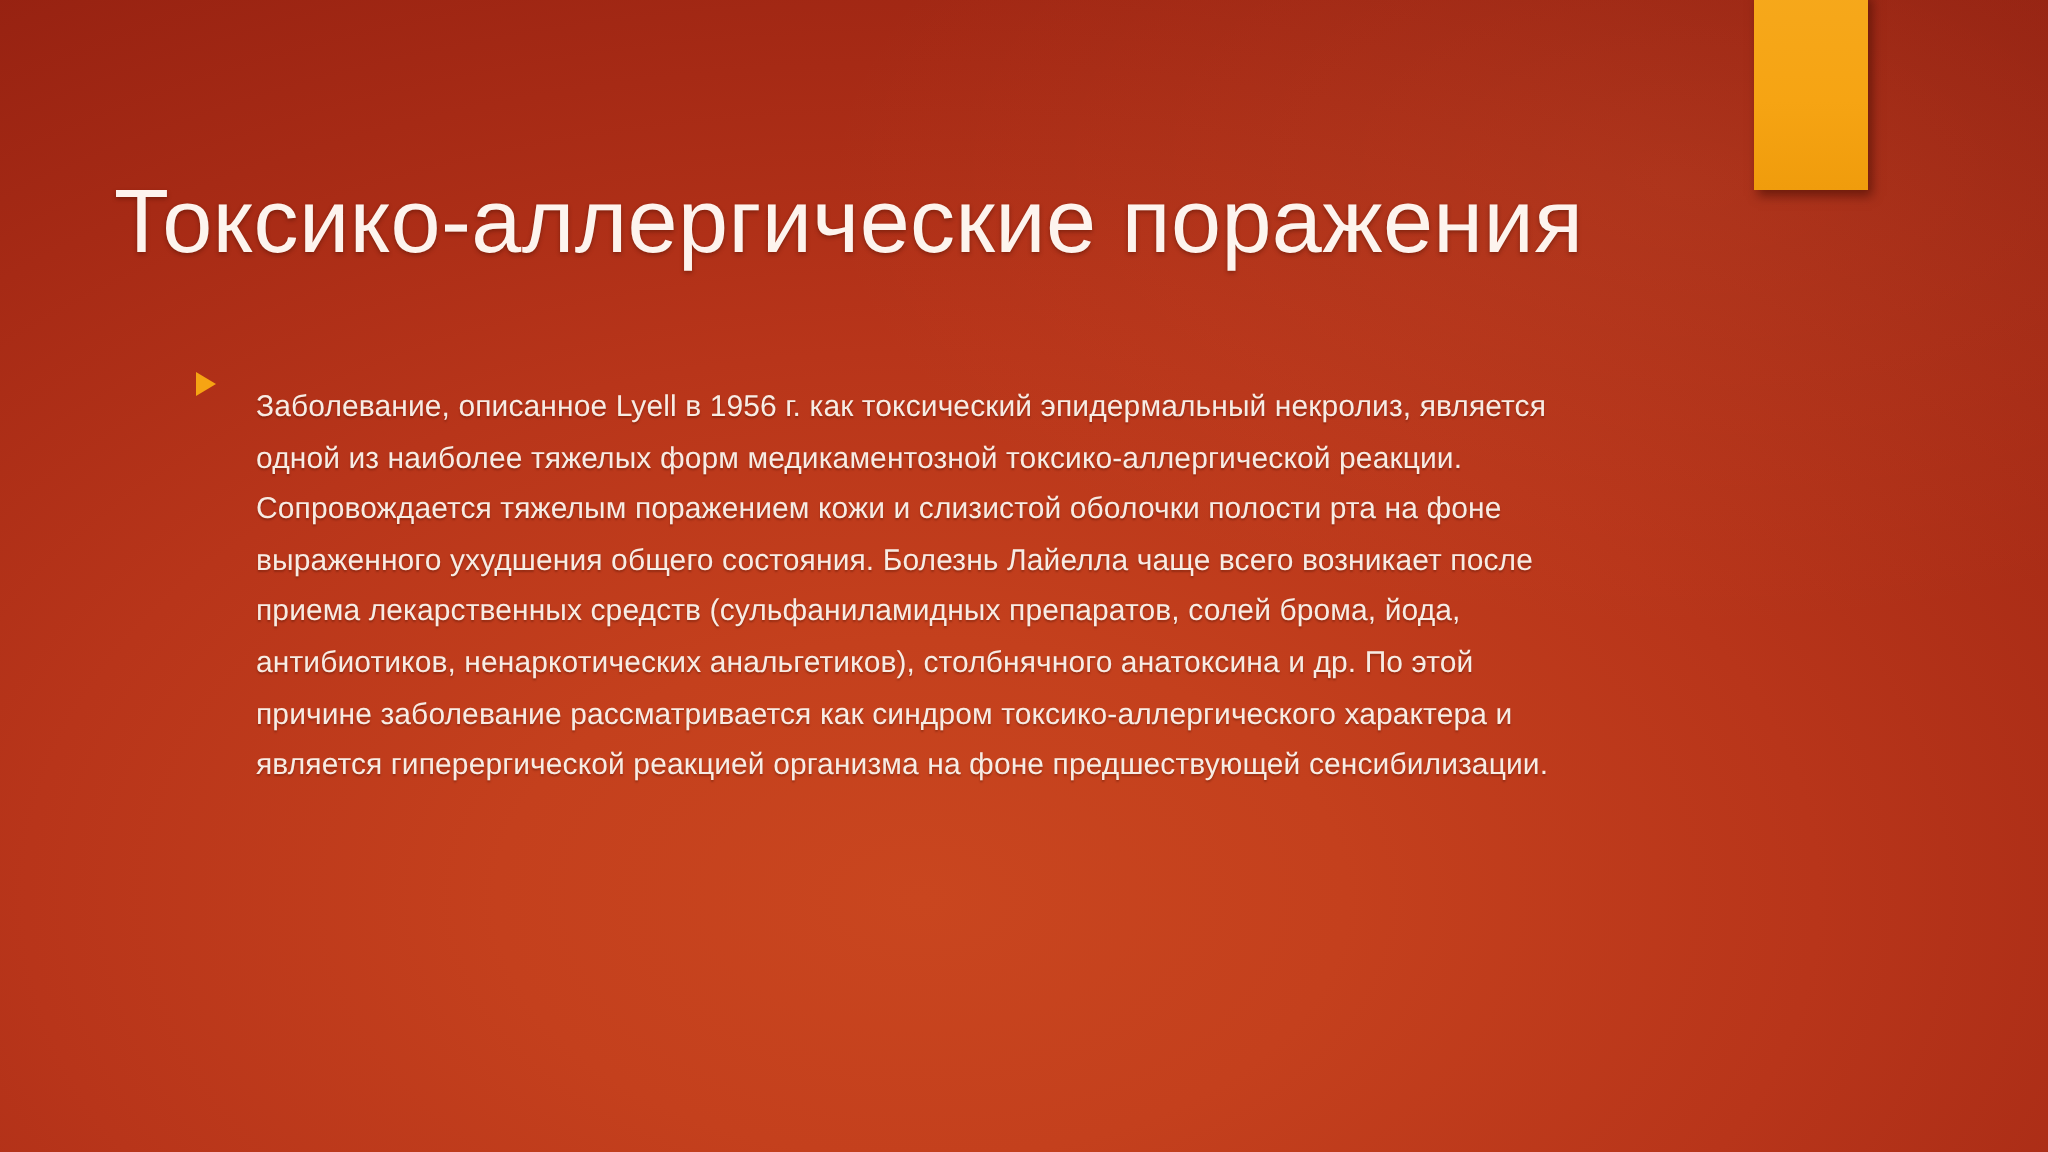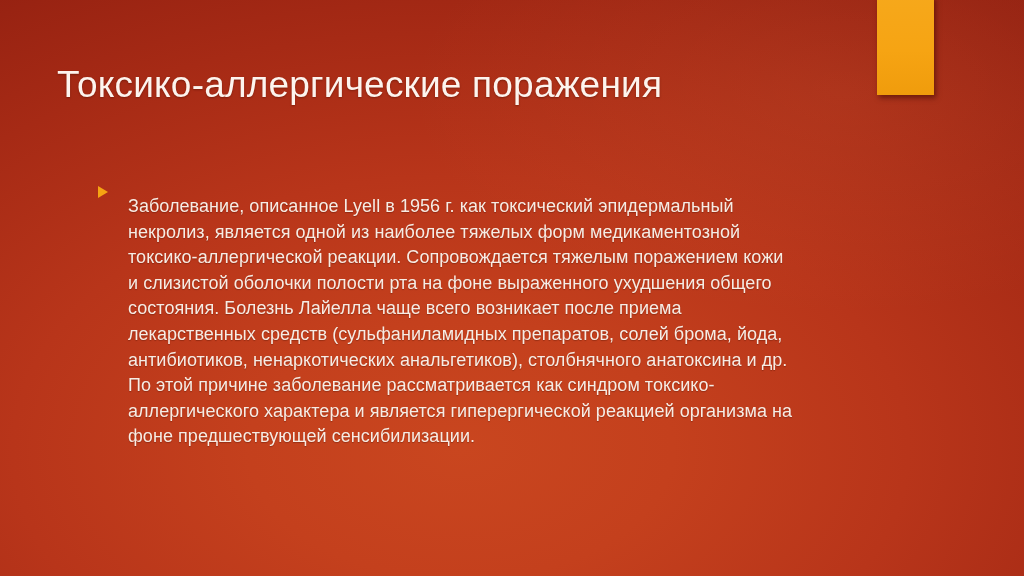--- a/index.html
+++ b/index.html
@@ -45,25 +45,25 @@
     width: 57px;
     height: 99px;
     background: linear-gradient(180deg, #f6a81b 0%, #f6a413 55%, #f09c0c 100%);
     box-shadow: 2px 3px 5px rgba(60, 10, 0, 0.55);
     z-index: 3;
   }
 
   .title {
     position: absolute;
     left: 57px;
-    top: 37px;
+    top: 54px;
     width: 800px;
     z-index: 4;
     color: #fdf4ee;
-    font-size: 37px;
+    font-size: 45px;
     line-height: 1.22;
     font-weight: 400;
     letter-spacing: 0.2px;
     text-shadow: 0 1px 2px rgba(70, 15, 0, 0.45);
   }
 
   .body-block {
     position: absolute;
     left: 96px;
     top: 176px;
@@ -79,21 +79,21 @@
     margin-top: 9px;
     margin-right: 18px;
     line-height: 0;
   }
 
   .bullet svg { display: block; }
 
   .body-text {
     flex: 1 1 auto;
     color: #f7ece4;
-    font-size: 18px;
+    font-size: 15px;
     line-height: 25.6px;
     letter-spacing: 0.05px;
     text-shadow: 0 1px 1px rgba(70, 15, 0, 0.35);
   }
 </style>
 </head>
 <body>
 
 <div id="slide">
 

